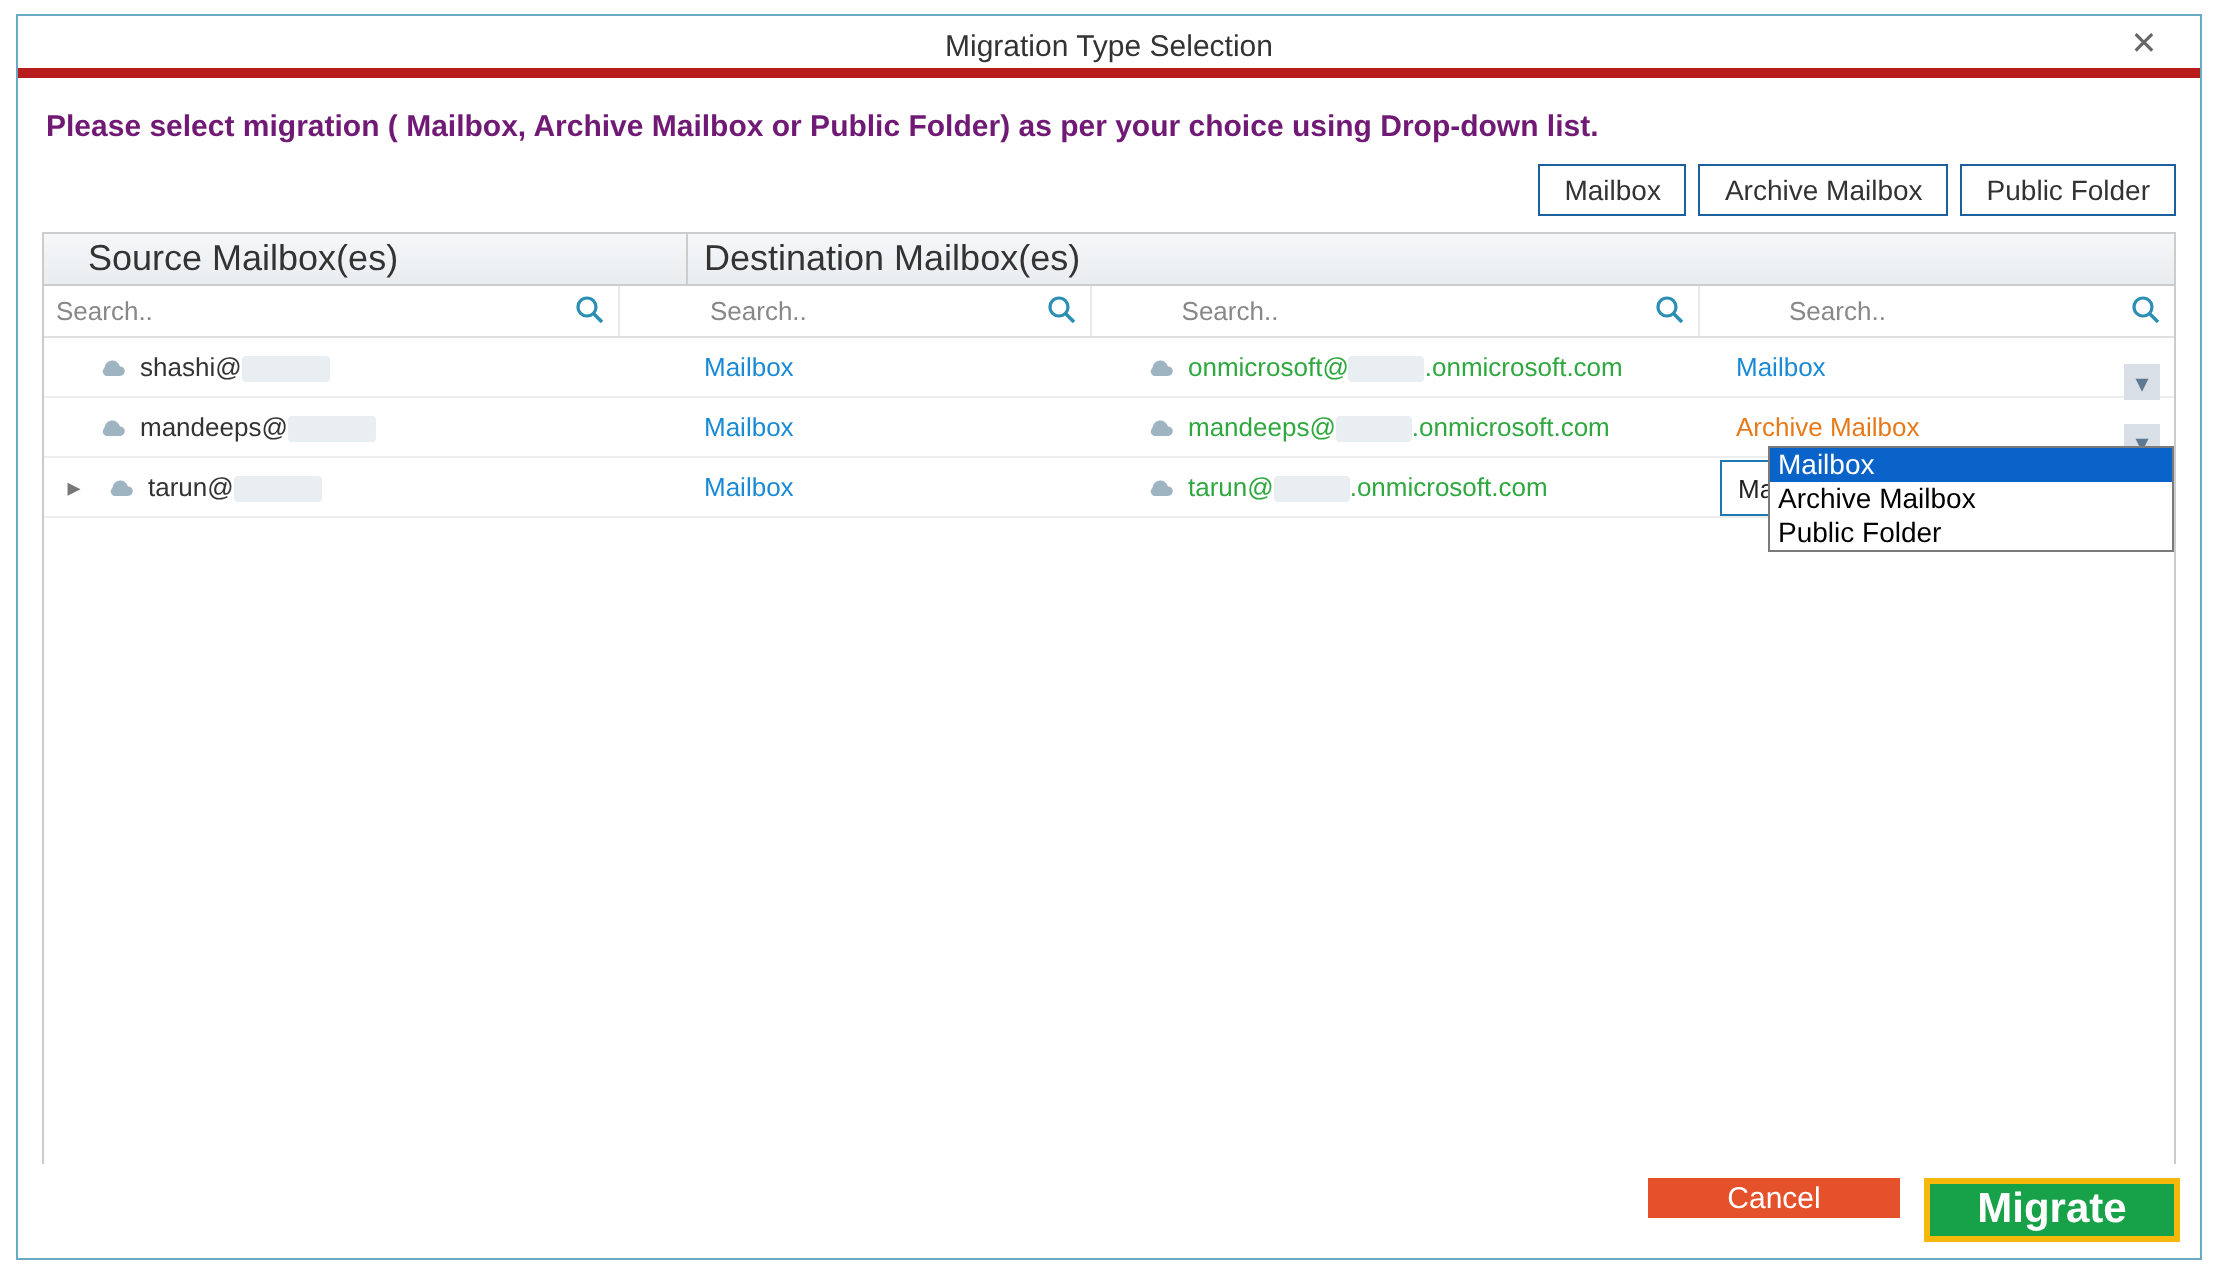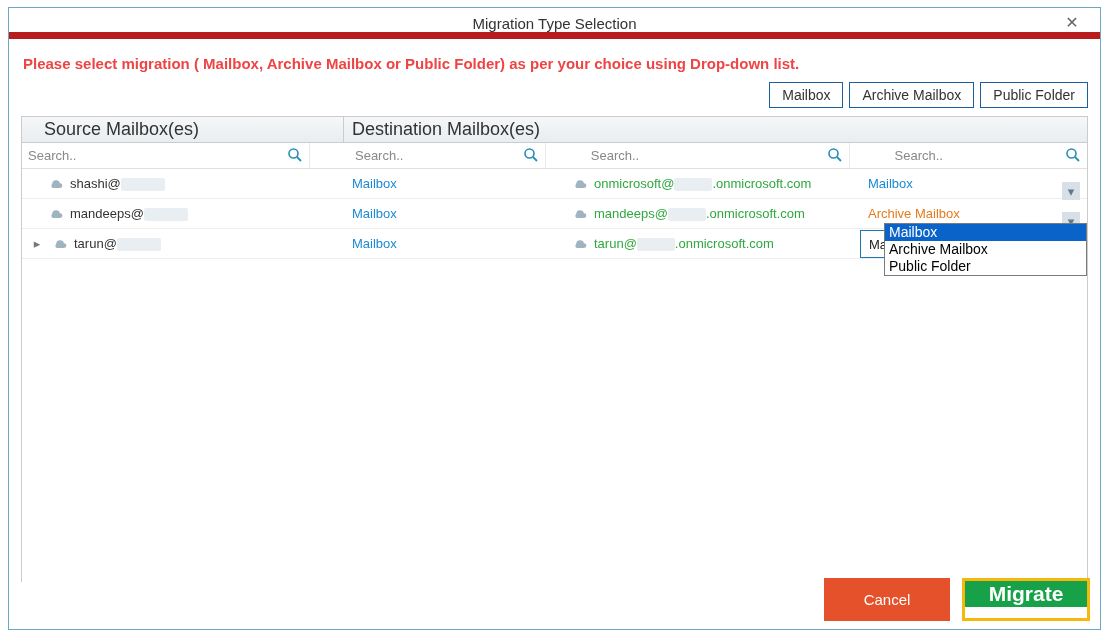--- a/index.html
+++ b/index.html
@@ -13,41 +13,41 @@
   }
   .dialog {
     position: absolute;
     left: 8px; top: 7px;
     width: 1093px; height: 623px;
     border: 1px solid #6aa9c4;
     background: #fff;
   }
   .titlebar {
     height: 31px;
-    border-bottom: 7px solid #b91c1c;
+    border-bottom: 5px solid #b91c1c;
     position: relative;
     font-size: 15px;
     color: #333;
     text-align: center;
     line-height: 31px;
   }
   .titlebar .close {
     position: absolute;
     right: 8px; top: 0;
     width: 40px; height: 31px;
     line-height: 29px;
     font-size: 16px;
     color: #666;
     cursor: pointer;
     text-align: center;
   }
   .instruction {
     font-size: 15px;
     font-weight: 600;
-    color: #ef4444;
+    color: #701a75;
     padding: 16px 14px 10px 14px;
   }
   .top-buttons {
     display: flex;
     gap: 6px;
     justify-content: flex-end;
     padding: 0 12px 8px 12px;
   }
   .top-btn {
     border: 1px solid #1c5f9e;
@@ -169,21 +169,21 @@
   .bottom-bar {
     position:absolute;
     bottom:8px; right:10px;
     display:flex;
     gap:12px;
   }
   .btn-cancel {
     background:#e4512a;
     color:#fff;
     border:none;
-    width:126px; height:43px;
+    width:126px; height:20px;
     font-size:15px;
     cursor:pointer;
   }
   .migrate-wrap{
     border:3px solid #f5b80b;
     display:inline-block;
   }
   .btn-migrate {
     background:#17a148;
     color:#fff;

